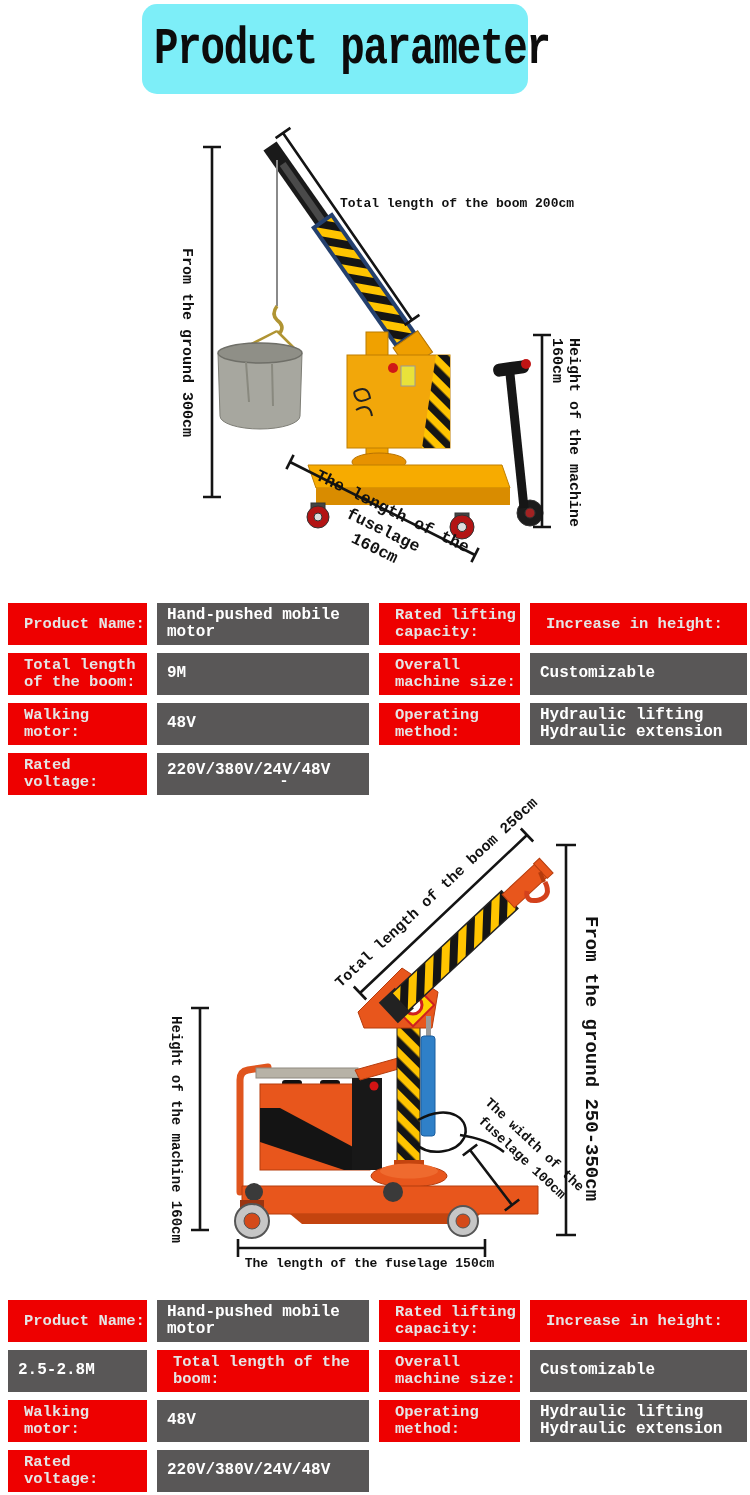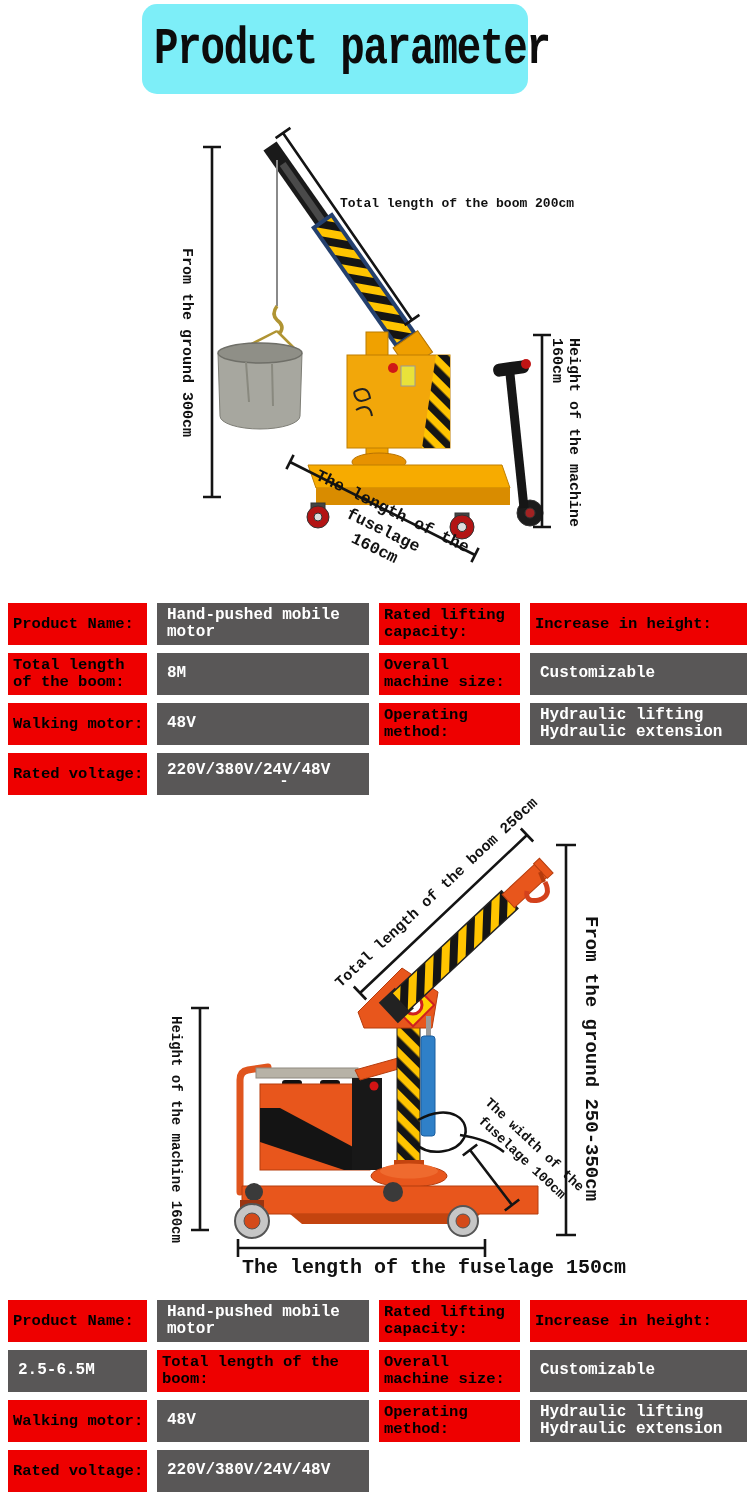--- a/index.html
+++ b/index.html
@@ -28,31 +28,31 @@
   .a1-fuselage{left:133px;top:390px;width:200px;text-align:center;font-size:16.5px;
                line-height:1.25;transform:rotate(26deg);}
 
   
   .a2-boom{left:158px;top:80px;width:225px;text-align:center;font-size:15px;
            transform:rotate(-43deg);white-space:nowrap;}
   .a2-ground{left:430px;top:96px;font-size:19px;}
   .a2-height{left:18px;top:196px;font-size:14px;}
   .a2-width{left:312px;top:314px;width:132px;text-align:center;font-size:13.5px;
             line-height:1.3;transform:rotate(43deg);}
-  .a2-fuselage{left:92px;top:436px;width:255px;text-align:center;font-size:20px;white-space:nowrap;}
+  .a2-fuselage{left:92px;top:436px;width:255px;text-align:center;font-size:13px;white-space:nowrap;}
 
   
   .spec-table{position:absolute;left:8px;width:739px;display:grid;
               grid-template-columns:139px 212px 141px 217px;
               grid-auto-rows:42px;column-gap:10px;row-gap:8px;}
   .t1{top:603px;}
   .t2{top:1300px;}
   .cell{display:flex;align-items:center;line-height:1.08;}
-  .cell.label{background:#ee0000;color:#000000;font-weight:bold;font-size:15.5px;
-              padding-left:5px;padding-right:2px;}
+  .cell.label{background:#ee0000;color:#e5e5e5;font-weight:bold;font-size:15.5px;
+              padding-left:16px;padding-right:2px;}
   .cell.value{background:#595757;color:#ffffff;font-weight:bold;font-size:16px;
               padding-left:10px;padding-right:4px;white-space:pre-line;}
   .cell.value.with-note{flex-direction:column;align-items:flex-start;justify-content:center;}
   .dash-note{display:block;align-self:center;margin-left:36px;margin-top:-2px;
              line-height:0.55;font-size:15px;}
 </style>
 </head>
 <body>
 
 <div class="page">
@@ -139,21 +139,21 @@
 160cm</div>
   </div>
 
   <div class="spec-table t1">
     <div class="cell label">Product Name:</div>
     <div class="cell value">Hand-pushed mobile motor</div>
     <div class="cell label">Rated lifting capacity:</div>
 
     <div class="cell label">Increase in height:</div>
     <div class="cell label">Total length of the boom:</div>
-    <div class="cell value">8M</div>
+    <div class="cell value">9M</div>
 
     <div class="cell label">Overall machine size:</div>
     <div class="cell value">Customizable</div>
     <div class="cell label">Walking motor:</div>
     <div class="cell value">48V</div>
 
     <div class="cell label">Operating method:</div>
     <div class="cell value">Hydraulic lifting
 Hydraulic extension</div>
     <div class="cell label">Rated voltage:</div>
@@ -237,21 +237,21 @@
 fuselage 100cm</div>
     <div class="ann a2-fuselage">The length of the fuselage  150cm</div>
   </div>
 
   <div class="spec-table t2">
     <div class="cell label">Product Name:</div>
     <div class="cell value">Hand-pushed mobile motor</div>
     <div class="cell label">Rated lifting capacity:</div>
 
     <div class="cell label">Increase in height:</div>
-    <div class="cell value">2.5-6.5M</div>
+    <div class="cell value">2.5-2.8M</div>
     <div class="cell label">Total length of the boom:</div>
 
     <div class="cell label">Overall machine size:</div>
     <div class="cell value">Customizable</div>
     <div class="cell label">Walking motor:</div>
     <div class="cell value">48V</div>
 
     <div class="cell label">Operating method:</div>
     <div class="cell value">Hydraulic lifting
 Hydraulic extension</div>

